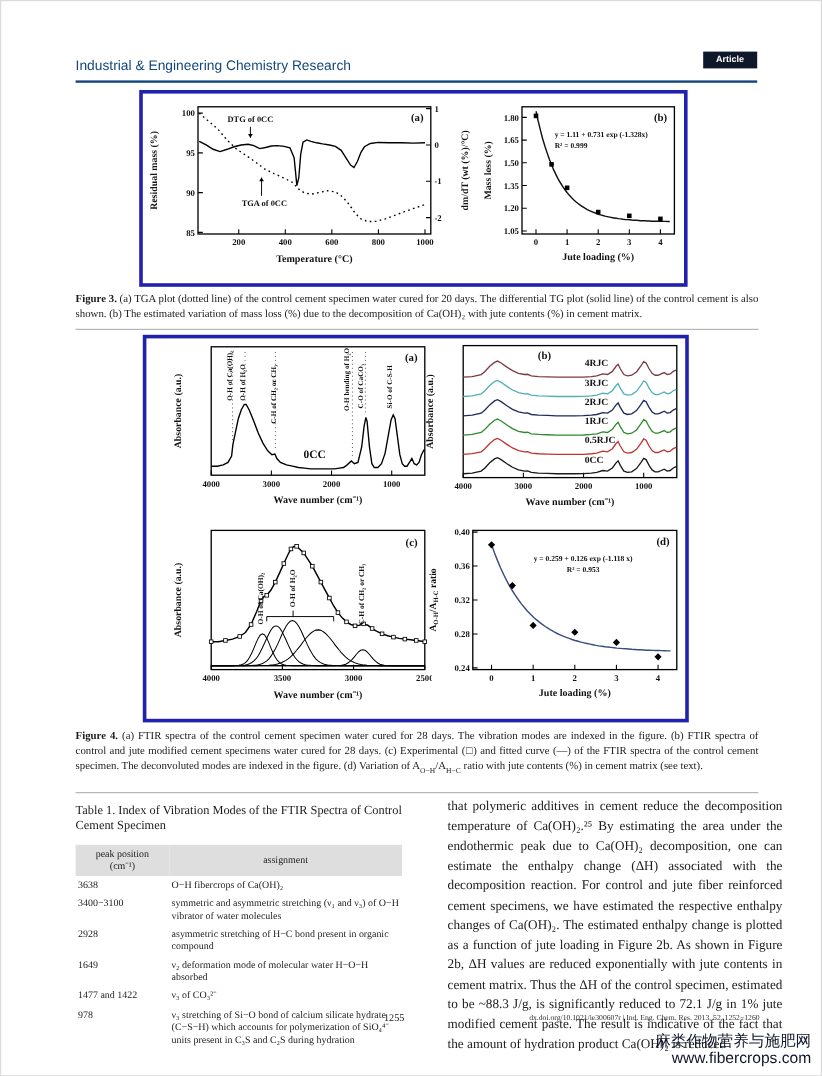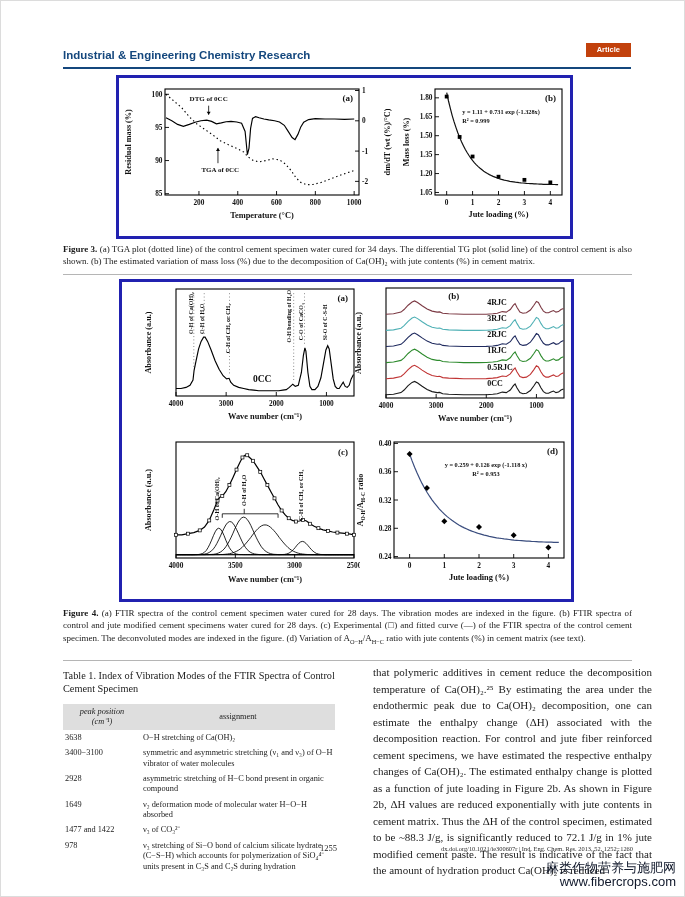--- a/index.html
+++ b/index.html
@@ -1,22 +1,22 @@
 <!DOCTYPE html>
 <html><head>
 <meta charset="utf-8">
 <style>
   html,body{margin:0;padding:0;background:#f2f2f2;}
   .page{position:relative;width:685px;height:897px;background:#ffffff;margin:0 auto;
         border:1px solid #dcdcdc;box-sizing:border-box;overflow:hidden;
         font-family:"Liberation Serif",serif;color:#1b1b1b;}
   
   .hdr{position:absolute;left:62px;top:44px;width:568px;border-bottom:2px solid #14477d;padding-bottom:4px;}
-  .hdr .journal{font-family:"Liberation Sans",sans-serif;font-weight:bold;font-size:11.5px;color:#14477d;margin-top:41px;}
-  .hdr .badge{position:absolute;right:0;top:-2px;background:#c2410c;color:#fff;
+  .hdr .journal{font-family:"Liberation Sans",sans-serif;font-weight:normal;font-size:11.5px;color:#14477d;margin-top:41px;}
+  .hdr .badge{position:absolute;right:0;top:-2px;background:#0f172a;color:#fff;
               font-family:"Liberation Sans",sans-serif;font-weight:bold;font-size:7.5px;
               padding:2px 11px 3px 11px;}
   
   .figbox{position:absolute;background:#fff;border:3px solid #2121b0;box-sizing:border-box;}
   #fig3box{left:115px;top:74px;width:457px;height:164px;}
   #fig4box{left:118px;top:278px;width:455px;height:323px;}
   .caption{position:absolute;left:62px;width:569px;font-size:9px;line-height:1.38;text-align:justify;margin:0;}
   #cap3{top:242px;}
   #cap4{top:606px;}
   .caption sub{font-size:70%;}
@@ -133,21 +133,21 @@
           <rect x="149.43673469387753" y="99.48095238095239" width="3.8" height="3.8" fill="#000"></rect>
           <text x="63.21428571428571" y="32.98571428571431" text-anchor="start" font-size="6.3" fill="#111111">y = 1.11 + 0.731 exp (-1.328x)</text>
           <text x="63.21428571428571" y="41.98571428571431" text-anchor="start" font-size="6.3" fill="#111111">R² = 0.999</text>
           <text x="157" y="20" text-anchor="end" font-size="9">(b)</text>
           <text x="99.5" y="136" text-anchor="middle" font-size="8.4">Jute loading (%)</text>
           <text transform="translate(10,61) rotate(-90)" text-anchor="middle" font-size="8.2">Mass loss (%)</text>
         </svg>
     </div>
   </div>
 
-  <p class="caption" id="cap3"><b>Figure 3.</b> <span>(a) TGA plot (dotted line) of the control cement specimen water cured for 34 days. The differential TG plot (solid line) of the control cement is also shown. (b) The estimated variation of mass loss (%) due to the decomposition of Ca(OH)₂ with jute contents (%) in cement matrix.</span></p>
+  <p class="caption" id="cap3"><b>Figure 3.</b> <span>(a) TGA plot (dotted line) of the control cement specimen water cured for 20 days. The differential TG plot (solid line) of the control cement is also shown. (b) The estimated variation of mass loss (%) due to the decomposition of Ca(OH)₂ with jute contents (%) in cement matrix.</span></p>
   <div class="rule" id="rule1"></div>
 
   <div class="figbox" id="fig4box">
     <svg width="218" height="150" viewBox="0 0 218 150" style="position:absolute;left:20px;top:2px;">
         <rect x="34" y="5" width="178" height="107" fill="none" stroke="#000" stroke-width="1.1"></rect>
         <line x1="51.8" y1="9.280000000000001" x2="51.8" y2="83.11" stroke="#555" stroke-width="0.75" stroke-dasharray="0.9 2.4"></line>
         <line x1="62.22929577464789" y1="9.280000000000001" x2="62.22929577464789" y2="51.010000000000005" stroke="#555" stroke-width="0.75" stroke-dasharray="0.9 2.4"></line>
         <line x1="87.50028169014085" y1="9.280000000000001" x2="87.50028169014085" y2="91.67" stroke="#555" stroke-width="0.75" stroke-dasharray="0.9 2.4"></line>
         <line x1="151.68056338028168" y1="9.280000000000001" x2="151.68056338028168" y2="98.09" stroke="#555" stroke-width="0.75" stroke-dasharray="0.9 2.4"></line>
         <line x1="162.51098591549294" y1="9.280000000000001" x2="162.51098591549294" y2="61.71" stroke="#555" stroke-width="0.75" stroke-dasharray="0.9 2.4"></line>
@@ -285,29 +285,29 @@
   </div>
 
   <p class="caption" id="cap4"><b>Figure 4.</b> <span>(a) FTIR spectra of the control cement specimen water cured for 28 days. The vibration modes are indexed in the figure. (b) FTIR spectra of control and jute modified cement specimens water cured for 28 days. (c) Experimental (□) and fitted curve (—) of the FTIR spectra of the control cement specimen. The deconvoluted modes are indexed in the figure. (d) Variation of A</span><sub>O−H</sub><span>/A</span><sub>H−C</sub><span> ratio with jute contents (%) in cement matrix (see text).</span></p>
   <div class="rule" id="rule2"></div>
 
   <div id="tablewrap">
     <p class="tbl-title">Table 1. Index of Vibration Modes of the FTIR Spectra of Control Cement Specimen</p>
     <table class="datatable">
       <thead>
         <tr>
-          <th style="width:72px;font-style:italic;">peak position
+          <th style="width:72px;">peak position
 (cm⁻¹)</th>
           <th>assignment</th>
         </tr>
       </thead>
       <tbody>
           <tr>
             <td class="peak">3638</td>
-            <td>O−H stretching of Ca(OH)₂</td>
+            <td>O−H fibercrops of Ca(OH)₂</td>
           </tr>
           <tr>
             <td class="peak">3400−3100</td>
             <td>symmetric and asymmetric stretching (ν₁ and ν₃) of O−H vibrator of water molecules</td>
           </tr>
           <tr>
             <td class="peak">2928</td>
             <td>asymmetric stretching of H−C bond present in organic compound</td>
           </tr>
           <tr>

